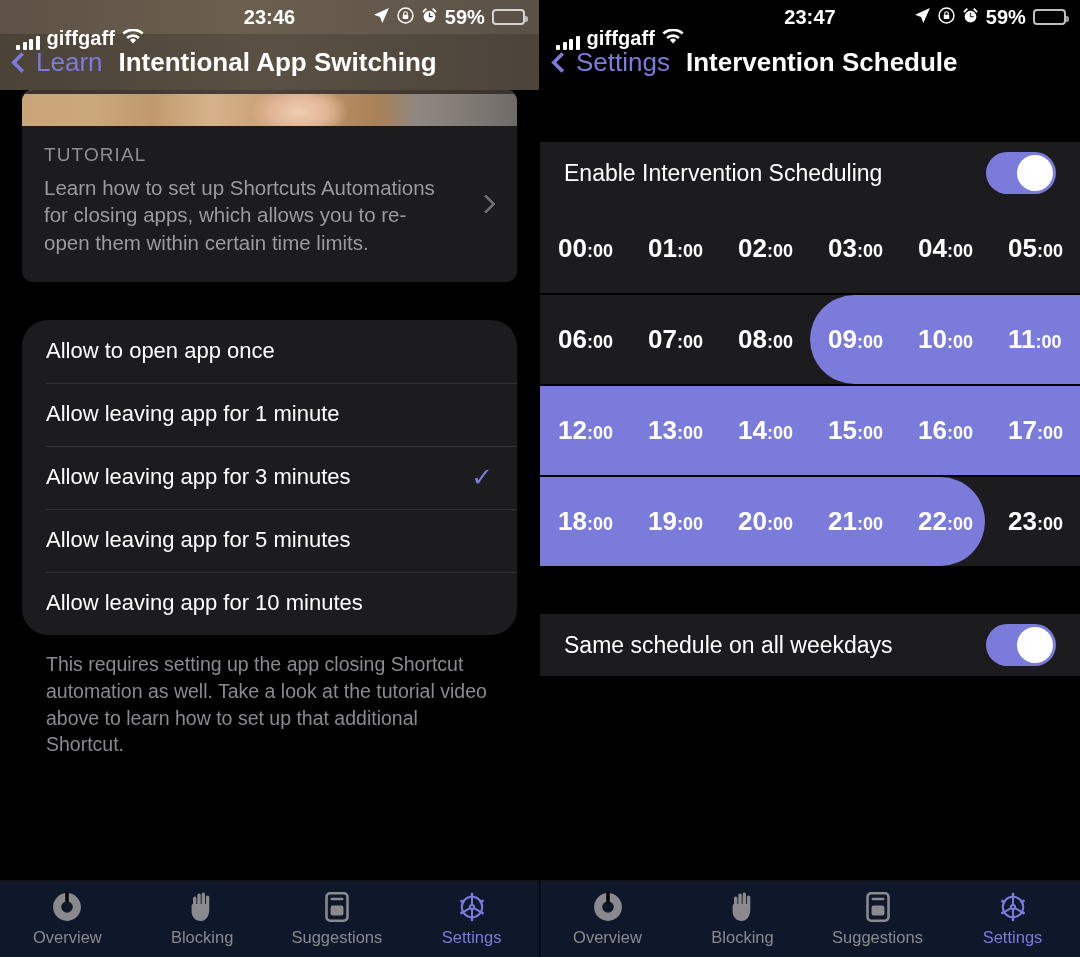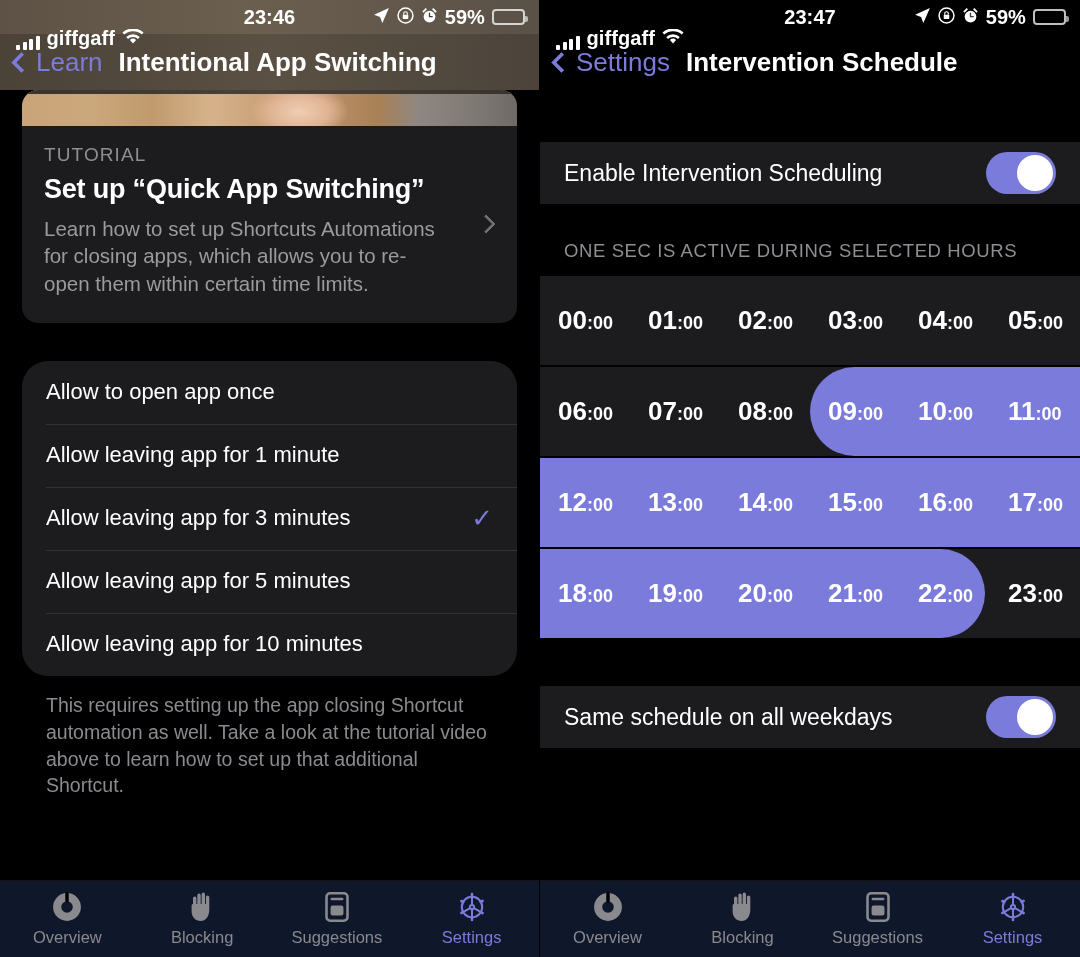--- a/index.html
+++ b/index.html
@@ -58,21 +58,21 @@
   .phone.right .navbar { background: #000; }
   .back-btn { display: flex; align-items: center; gap: 5px; color: #7B7BDC; cursor: pointer; }
   .back-chev { display:block; width: 15px; height: 15px; border-left: 4px solid #7B7BDC; border-bottom: 4px solid #7B7BDC; transform: rotate(45deg); margin-right: 2px; border-radius: 1px; }
   .back-label { font-size: 26px; font-weight: 400; color: #7B7BDC; }
   .nav-title { font-size: 26px; font-weight: bold; color: #fff; margin-left: 8px; white-space: nowrap; }
 
   
   .content { position: absolute; top: 90px; bottom: 77px; left: 0; right: 0; overflow: hidden; }
 
   .card {
-    margin: 0 22px; background: #1c1c1e; border-radius: 16px; overflow: hidden;
+    margin: 0 22px; background: #1c1c1e; border-radius: 11px; overflow: hidden;
   }
   .card-media {
     height: 36px; width: 100%;
     background:
       radial-gradient(ellipse 70px 40px at 56% 60%, #f0cdb2 0%, #e0b494 42%, rgba(224,180,148,0) 70%),
       linear-gradient(to right,
         #c9a478 0%, #cba87c 14%, #c09a6d 26%, #d6b28a 38%,
         #c69c72 52%, #b98f66 62%, #a98157 72%,
         #8f8782 80%, #7e7873 92%, #6e6a66 100%);
       position: relative;
@@ -203,21 +203,20 @@
       </div>
       <div class="nav-title">Intentional App Switching</div>
     </div>
 
     <div class="content">
 
       <div class="card">
         <div class="card-media"></div>
         <div class="card-body">
           <div class="kicker">TUTORIAL</div>
-          <div class="card-title">Set up “Quick App Switching”</div>
           <div class="card-desc">Learn how to set up Shortcuts Automations for closing apps, which allows you to re-open them within certain time limits.</div>
           <span class="card-chev"></span>
         </div>
       </div>
 
       <div class="options">
         <div class="opt-row">
           <span>Allow to open app once</span>
         </div>
         <div class="opt-row">
@@ -337,21 +336,20 @@
 
     <div class="content">
 
       <div class="setting-row first">
         <span>Enable Intervention Scheduling</span>
         <span class="toggle">
             <span class="knob"></span>
           </span>
       </div>
 
-      <div class="section-header">ONE SEC IS ACTIVE DURING SELECTED HOURS</div>
 
       <div class="hours">
 
         <div class="hours-row">
           <div class="hour-cell"><span class="hh">00</span><span class="mm">:00</span></div>
           <div class="hour-cell"><span class="hh">01</span><span class="mm">:00</span></div>
           <div class="hour-cell"><span class="hh">02</span><span class="mm">:00</span></div>
           <div class="hour-cell"><span class="hh">03</span><span class="mm">:00</span></div>
           <div class="hour-cell"><span class="hh">04</span><span class="mm">:00</span></div>
           <div class="hour-cell"><span class="hh">05</span><span class="mm">:00</span></div>

